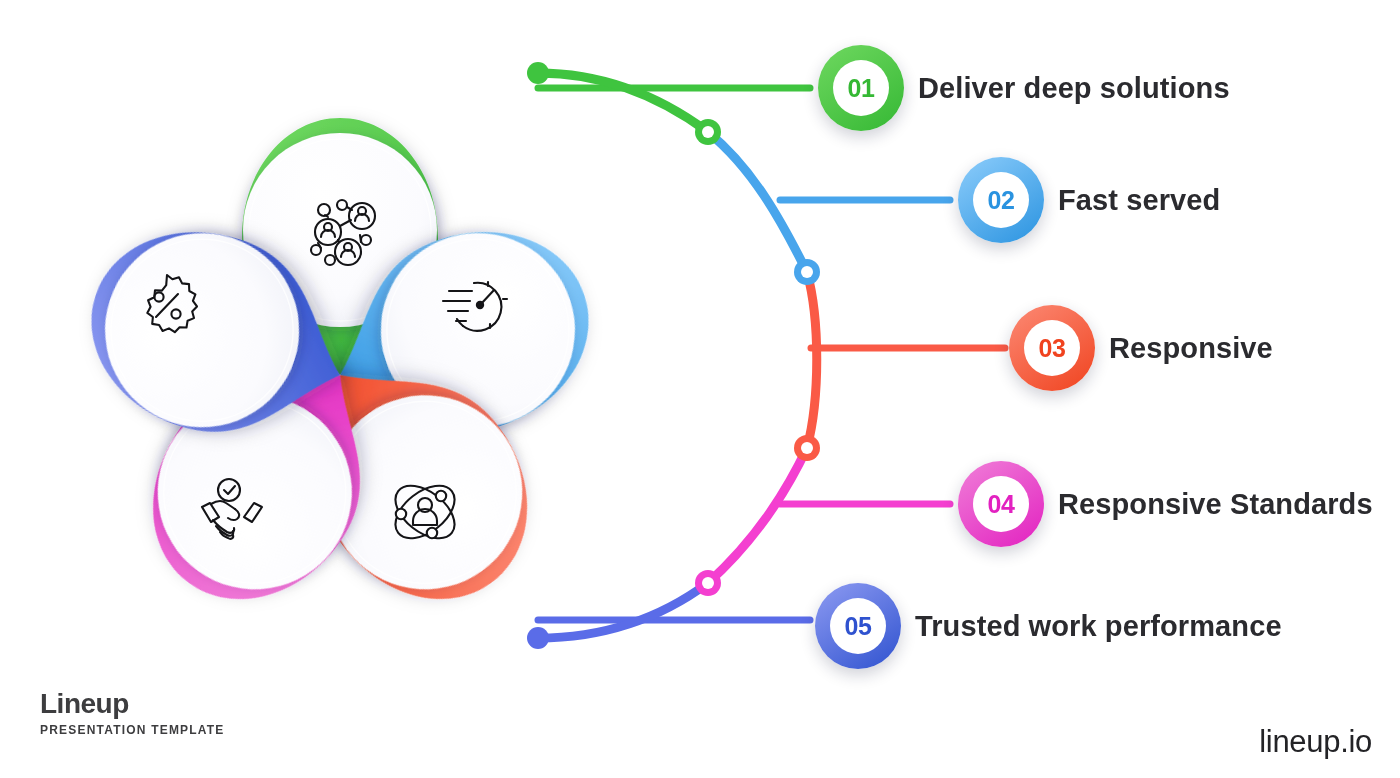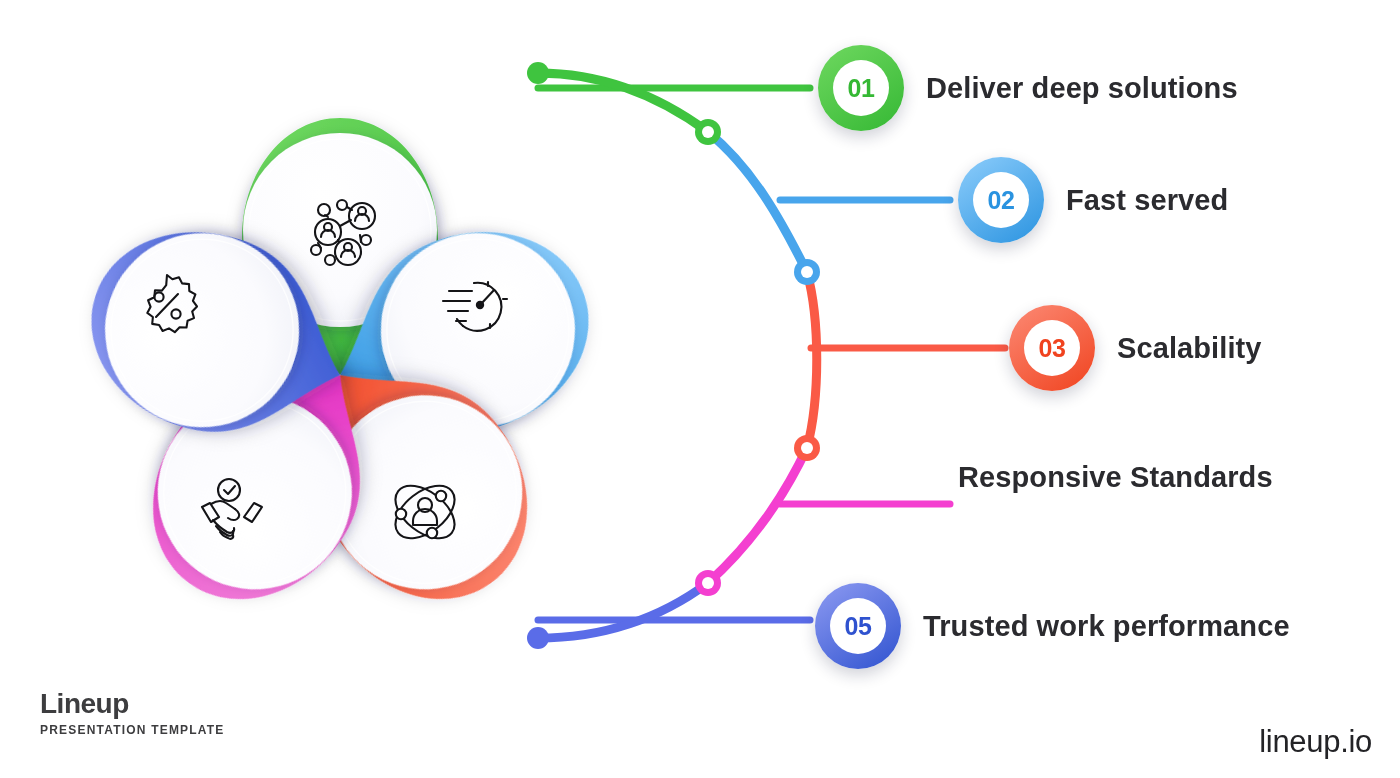--- a/index.html
+++ b/index.html
@@ -46,21 +46,21 @@
     width: 620px;
     height: 660px;
     pointer-events: none;
   }
 
   
   .step-row {
     position: absolute;
     display: flex;
     align-items: center;
-    gap: 22px;
+    gap: 14px;
   }
   .badge {
     position: relative;
     width: 86px;
     height: 86px;
     border-radius: 50%;
     flex: 0 0 auto;
     display: flex;
     align-items: center;
     justify-content: center;
@@ -327,24 +327,27 @@
     <div class="badge" style="background:linear-gradient(145deg,#8dcdfb,#2a93e0);">
       <div class="badge-inner" style="color:#2a93e0;">02</div>
     </div>
     <div class="step-label">Fast served</div>
   </div>
 
   <div class="step-row" style="left:1009px; top:305px;">
     <div class="badge" style="background:linear-gradient(145deg,#fc8a75,#f0431f);">
       <div class="badge-inner" style="color:#f0431f;">03</div>
     </div>
-    <div class="step-label">Scalability</div>
+    <div class="step-label">Responsive</div>
   </div>
 
   <div class="step-row" style="left:958px; top:461px;">
+    <div class="badge" style="background:linear-gradient(145deg,#f07fd8,#e221c0);">
+      <div class="badge-inner" style="color:#e221c0;">04</div>
+    </div>
     <div class="step-label">Responsive Standards</div>
   </div>
 
   <div class="step-row" style="left:815px; top:583px;justify-content:center;">
     <div class="badge" style="background:linear-gradient(145deg,#8e9bf2,#2f52cf);">
       <div class="badge-inner" style="color:#2f52cf;">05</div>
     </div>
     <div class="step-label">Trusted work performance</div>
   </div>
 

